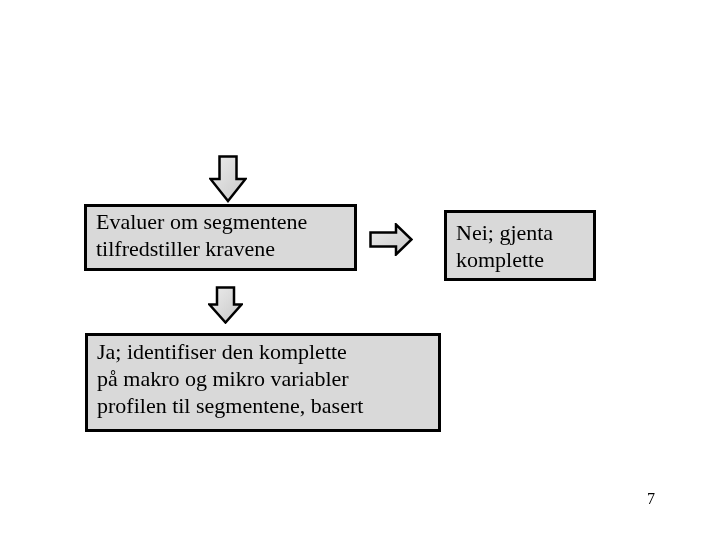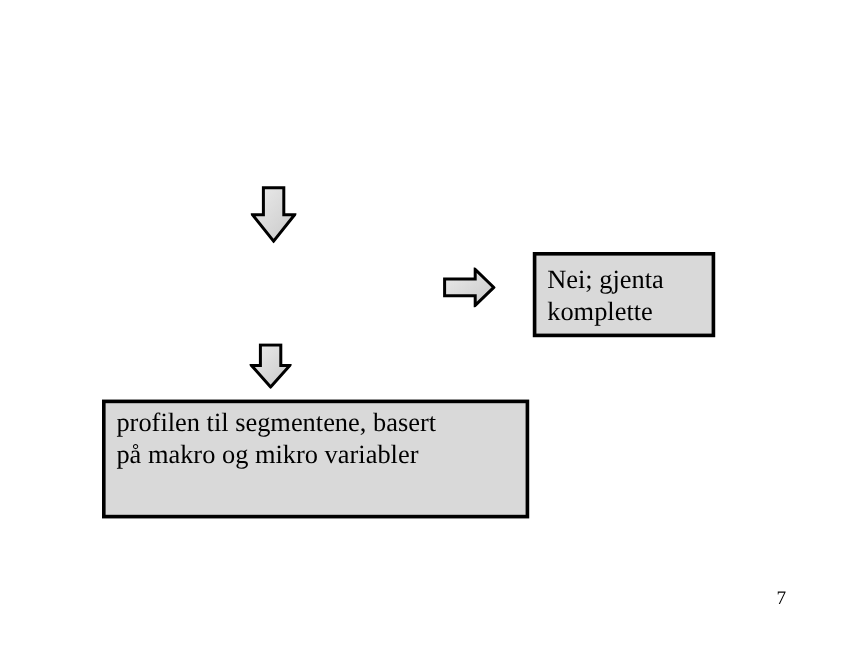--- a/index.html
+++ b/index.html
@@ -73,20 +73,24 @@
   <svg class="block-arrow arrow-top" width="38" height="48" viewBox="0 0 38 48">
     <defs>
       <linearGradient id="gradTop" x1="0" y1="0" x2="1" y2="1">
         <stop offset="0" stop-color="#ececec"></stop>
         <stop offset="1" stop-color="#c8c8c8"></stop>
       </linearGradient>
     </defs>
     <polygon points="10.5,1.5 27.5,1.5 27.5,24 36.5,24 19,46 1.5,24 10.5,24" fill="url(#gradTop)" stroke="#000000" stroke-width="2.5"></polygon>
   </svg>
 
+  <div class="flow-box box-evaluate">
+    <div class="line">Evaluer om segmentene</div>
+    <div class="line">tilfredstiller kravene</div>
+  </div>
 
   <svg class="block-arrow arrow-branch" width="44" height="33" viewBox="0 0 44 33">
     <defs>
       <linearGradient id="gradRight" x1="0" y1="0" x2="1" y2="1">
         <stop offset="0" stop-color="#ececec"></stop>
         <stop offset="1" stop-color="#c8c8c8"></stop>
       </linearGradient>
     </defs>
     <polygon points="1.5,9.5 27,9.5 27,1.5 42.5,16.5 27,31.5 27,23.5 1.5,23.5" fill="url(#gradRight)" stroke="#000000" stroke-width="2.5"></polygon>
   </svg>
@@ -100,19 +104,20 @@
     <defs>
       <linearGradient id="gradDown2" x1="0" y1="0" x2="1" y2="1">
         <stop offset="0" stop-color="#ececec"></stop>
         <stop offset="1" stop-color="#c8c8c8"></stop>
       </linearGradient>
     </defs>
     <polygon points="9,1.5 26,1.5 26,18.5 33.5,18.5 17.5,36.5 1.5,18.5 9,18.5" fill="url(#gradDown2)" stroke="#000000" stroke-width="2.5"></polygon>
   </svg>
 
   <div class="flow-box box-yes">
+    <div class="line">Ja; identifiser den komplette</div>
+    <div class="line">på makro og mikro variabler</div>
     <div class="line">profilen til segmentene, basert</div>
-    <div class="line">på makro og mikro variabler</div>
   </div>
 
   <div class="page-number">7</div>
 
 </div>
 
 </body></html>

